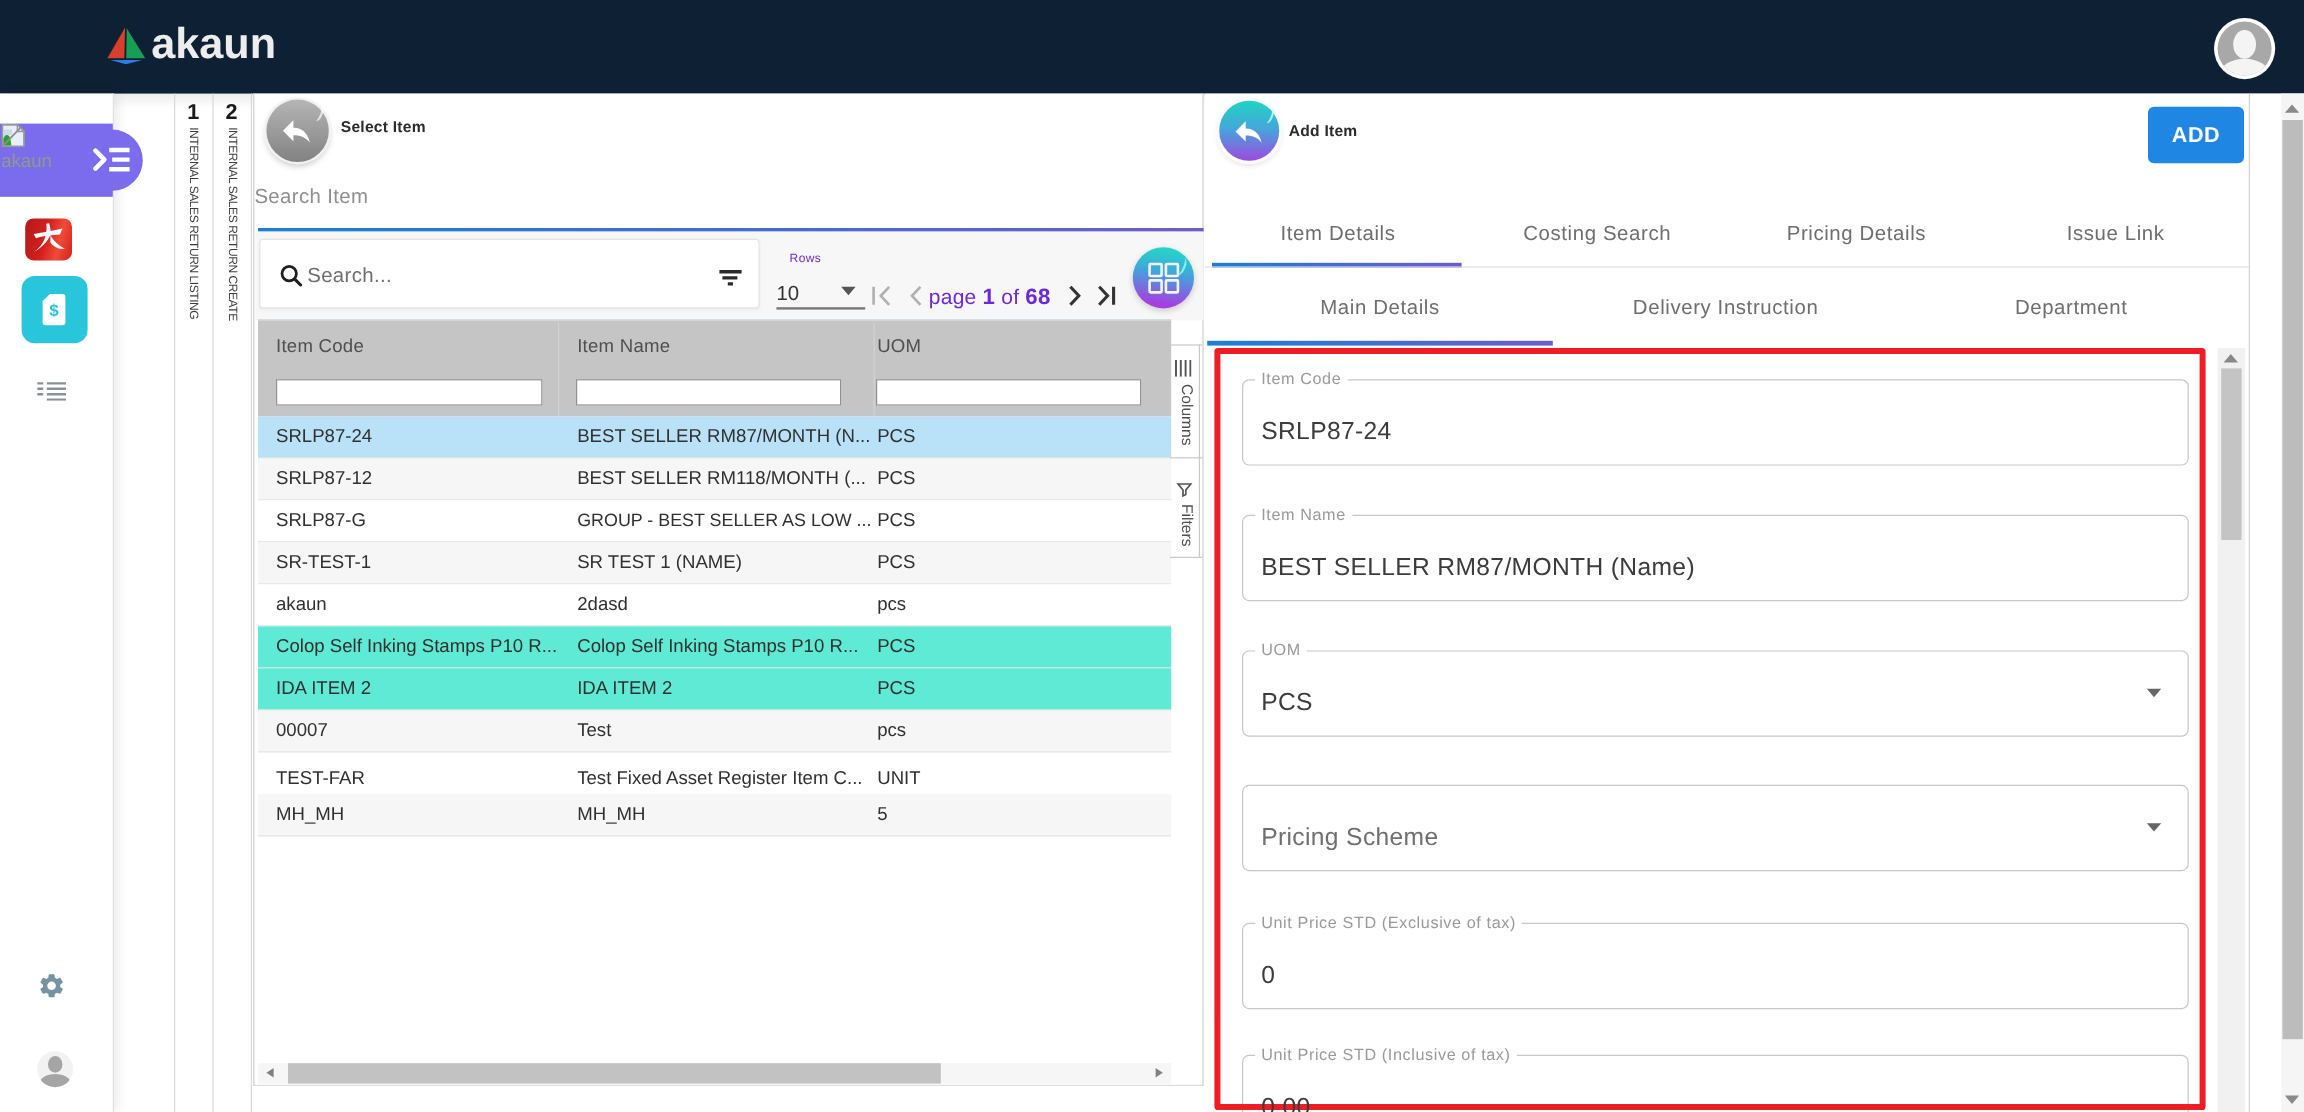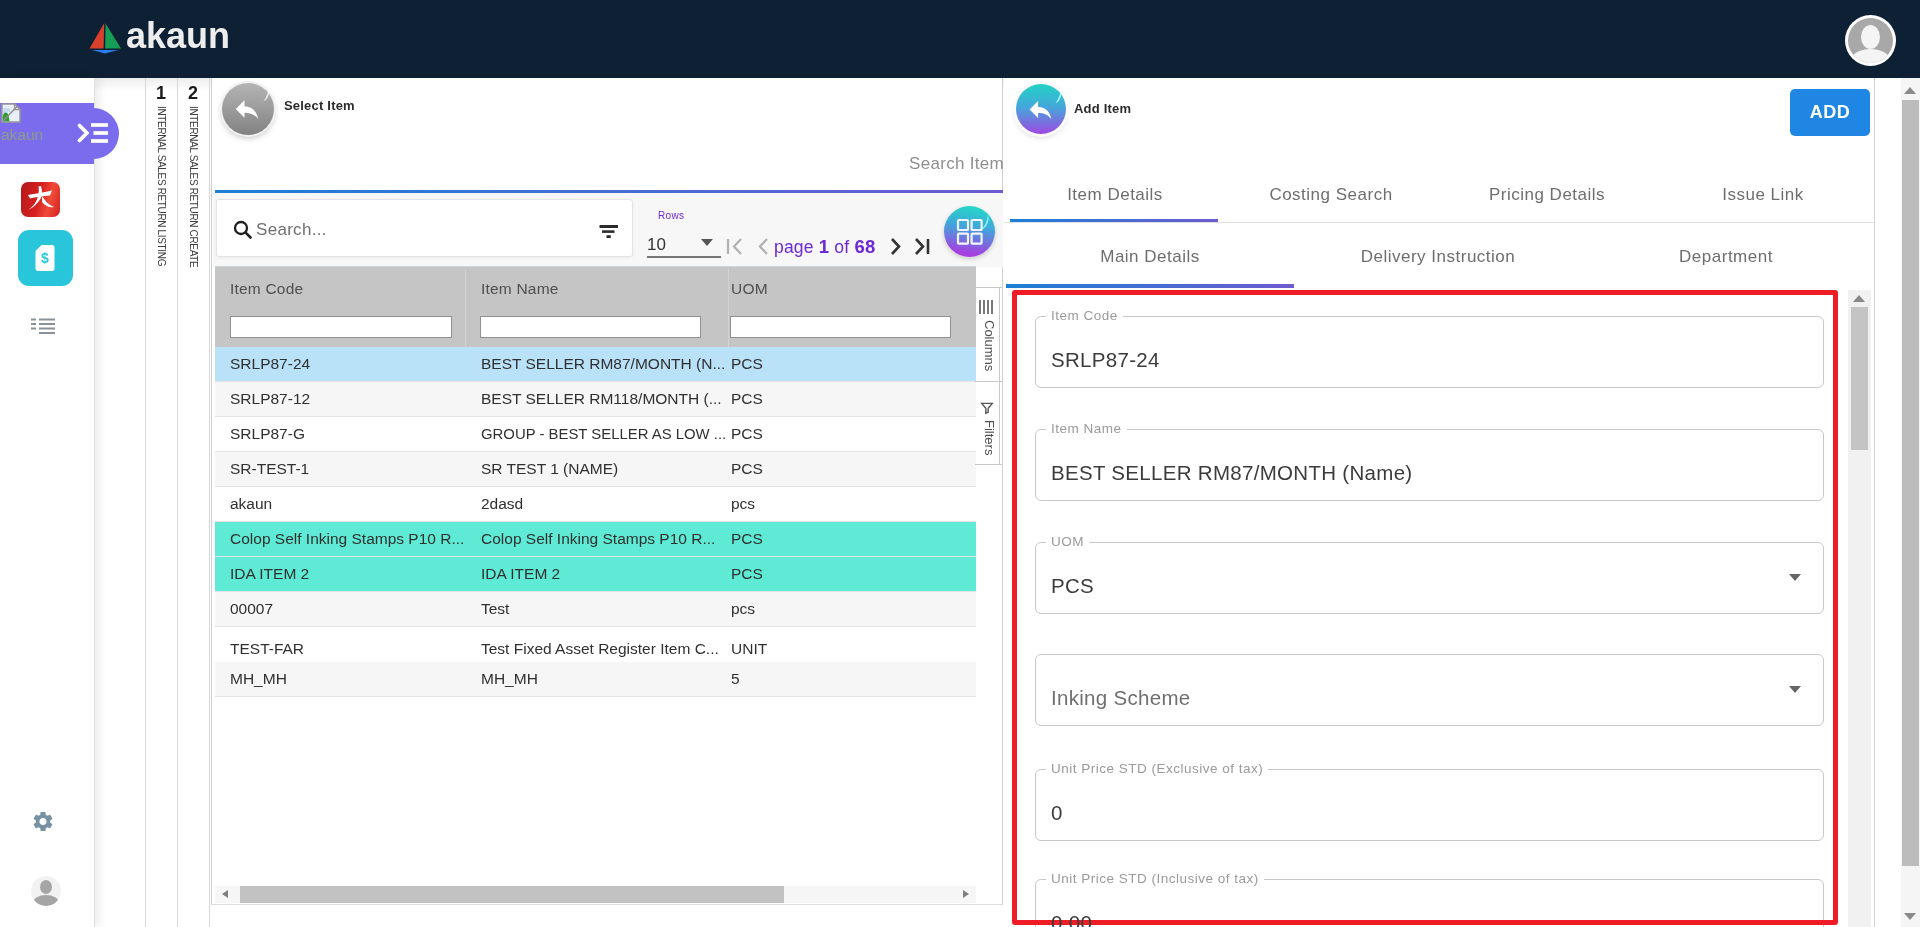--- a/index.html
+++ b/index.html
@@ -23,21 +23,21 @@
 .stripnum { position:absolute; top:83px; width:32px; text-align:center; font-size:18px; font-weight:bold; color:#1a1a1a; }
 .striptxt { position:absolute; top:106px; width:32px; text-align:center; }
 .striptxt span { writing-mode:vertical-rl; font-size:10px; letter-spacing:-0.35px; color:#3d3d3d; white-space:nowrap; }
 
 
 #mid { position:absolute; left:211px; top:78px; width:792px; height:827px; background:#fff;
   border-left:1px solid #cfcfcf; border-right:1px solid #cfcfcf; border-bottom:1px solid #ddd; }
 .backbtn-gray { position:absolute; left:10px; top:5px; width:52px; height:52px; border-radius:50%;
   background:linear-gradient(180deg, #b5b5b5, #828282); box-shadow:0 0 0 2px #f2f2f2, 0 3px 6px rgba(0,0,0,0.25); }
 .paneltitle { position:absolute; font-size:13px; font-weight:bold; color:#2b2b2b; letter-spacing:0.2px; }
-#searchitem { position:absolute; left:0; top:76px; width:792px; text-align:right; font-size:17px; color:#8f8f8f; letter-spacing:0.3px; }
+#searchitem { position:absolute; left:0; top:76px; width:792px; text-align:left; font-size:17px; color:#8f8f8f; letter-spacing:0.3px; }
 #gradline1 { position:absolute; left:3px; top:112px; width:788px; height:3px;
   background:linear-gradient(90deg,#1c7fd6,#6d5bd0); }
 #toolbar { position:absolute; left:1px; top:115px; width:790px; height:74px; background:#f7f7f7; }
 #searchbox { position:absolute; left:4px; top:121px; width:417px; height:58px; background:#fff;
   border:1px solid #e4e4e4; border-radius:3px; box-shadow:0 1px 3px rgba(0,0,0,0.05); }
 #searchtxt { position:absolute; left:42px; top:20px; font-size:17px; color:#6f6f6f; letter-spacing:0.3px; }
 #rowslab { position:absolute; left:446px; top:132px; font-size:10px; color:#6d28d9; letter-spacing:0.3px; }
 #rowsval { position:absolute; left:435px; top:157px; font-size:17px; color:#333; }
 #rowsline { position:absolute; left:435px; top:178px; width:74px; height:1.5px; background:#777; }
 #rowsarrow { position:absolute; left:489px; top:161px; width:0; height:0; border-left:6px solid transparent; border-right:6px solid transparent; border-top:7px solid #555; }
@@ -340,21 +340,21 @@
   <div class="field" style="top:351px">
     <div class="flabel">Item Name</div>
     <div class="fval">BEST SELLER RM87/MONTH (Name)</div>
   </div>
   <div class="field" style="top:464px">
     <div class="flabel">UOM</div>
     <div class="fval">PCS</div>
     <div class="farrow"></div>
   </div>
   <div class="field" style="top:576px">
-    <div class="fval" style="color:#6f6f6f">Inking Scheme</div>
+    <div class="fval" style="color:#6f6f6f">Pricing Scheme</div>
     <div class="farrow"></div>
   </div>
   <div class="field" style="top:691px">
     <div class="flabel">Unit Price STD (Exclusive of tax)</div>
     <div class="fval">0</div>
   </div>
   <div class="field" style="top:801px">
     <div class="flabel">Unit Price STD (Inclusive of tax)</div>
     <div class="fval" style="z-index:60">0.00</div>
   </div>

